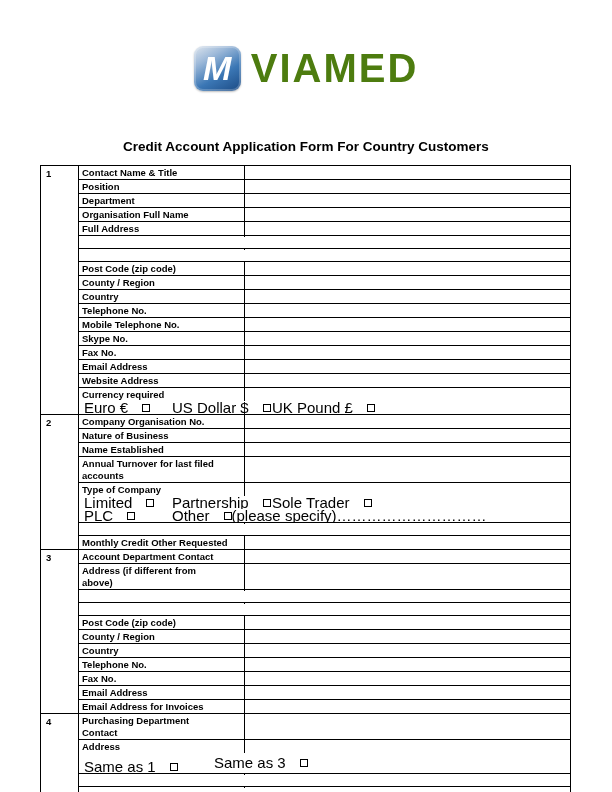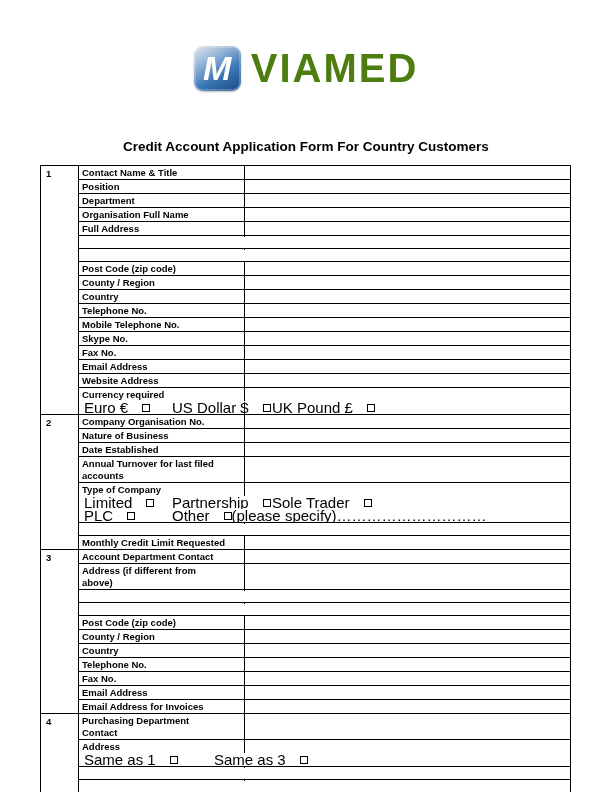--- a/index.html
+++ b/index.html
@@ -40,21 +40,21 @@
     padding:1px 2px 0 3px; white-space:pre-line;
   }
   .value-cell { flex:1; font-size:15px; line-height:12px; padding:0 5px; }
   .vline { display:flex; align-items:center; min-height:13px; overflow:hidden; }
   .opt { display:flex; align-items:center; white-space:nowrap; }
   .cb { display:inline-block; width:8px; height:8px; border:1px solid #000; background:#fff; margin-left:14px; flex:0 0 auto; }
   .suffix { margin-left:0; }
   .spread3 .opt:nth-child(1) { width:88px; }
   .spread3 .opt:nth-child(2) { width:100px; }
   .spread3 .opt:nth-child(3) { flex:1; }
-  .sameas .opt:nth-child(1) { width:130px; }
+  .sameas .opt:nth-child(1) { width:130px;margin-top:8px; }
 </style>
 </head>
 <body>
 
 <div class="page">
 
   <div class="logo-row">
     <div class="logo-icon">M</div>
     <div class="brand-text">VIAMED</div>
   </div>
@@ -158,21 +158,21 @@
         <div class="sec-rows">
           <div class="row">
             <div class="label-cell">Company Organisation No.</div>
             <div class="value-cell"></div>
           </div>
           <div class="row">
             <div class="label-cell">Nature of Business</div>
             <div class="value-cell"></div>
           </div>
           <div class="row">
-            <div class="label-cell">Date Established</div>
+            <div class="label-cell">Name Established</div>
             <div class="value-cell"></div>
           </div>
           <div class="row tall">
             <div class="label-cell">Annual Turnover for last filed
 accounts</div>
             <div class="value-cell"></div>
           </div>
           <div class="row tall">
             <div class="label-cell">Type of Company</div>
             <div class="value-cell">
@@ -201,21 +201,21 @@
                   <span class="suffix">(please specify)…………………………</span>
                 </span>
               </div>
             </div>
           </div>
           <div class="row">
             <div class="label-cell"></div>
             <div class="value-cell"></div>
           </div>
           <div class="row">
-            <div class="label-cell">Monthly Credit Limit Requested</div>
+            <div class="label-cell">Monthly Credit Other Requested</div>
             <div class="value-cell"></div>
           </div>
         </div>
       </div>
       <div class="section">
         <div class="sec-num">3</div>
         <div class="sec-rows">
           <div class="row">
             <div class="label-cell">Account Department Contact</div>
             <div class="value-cell"></div>

